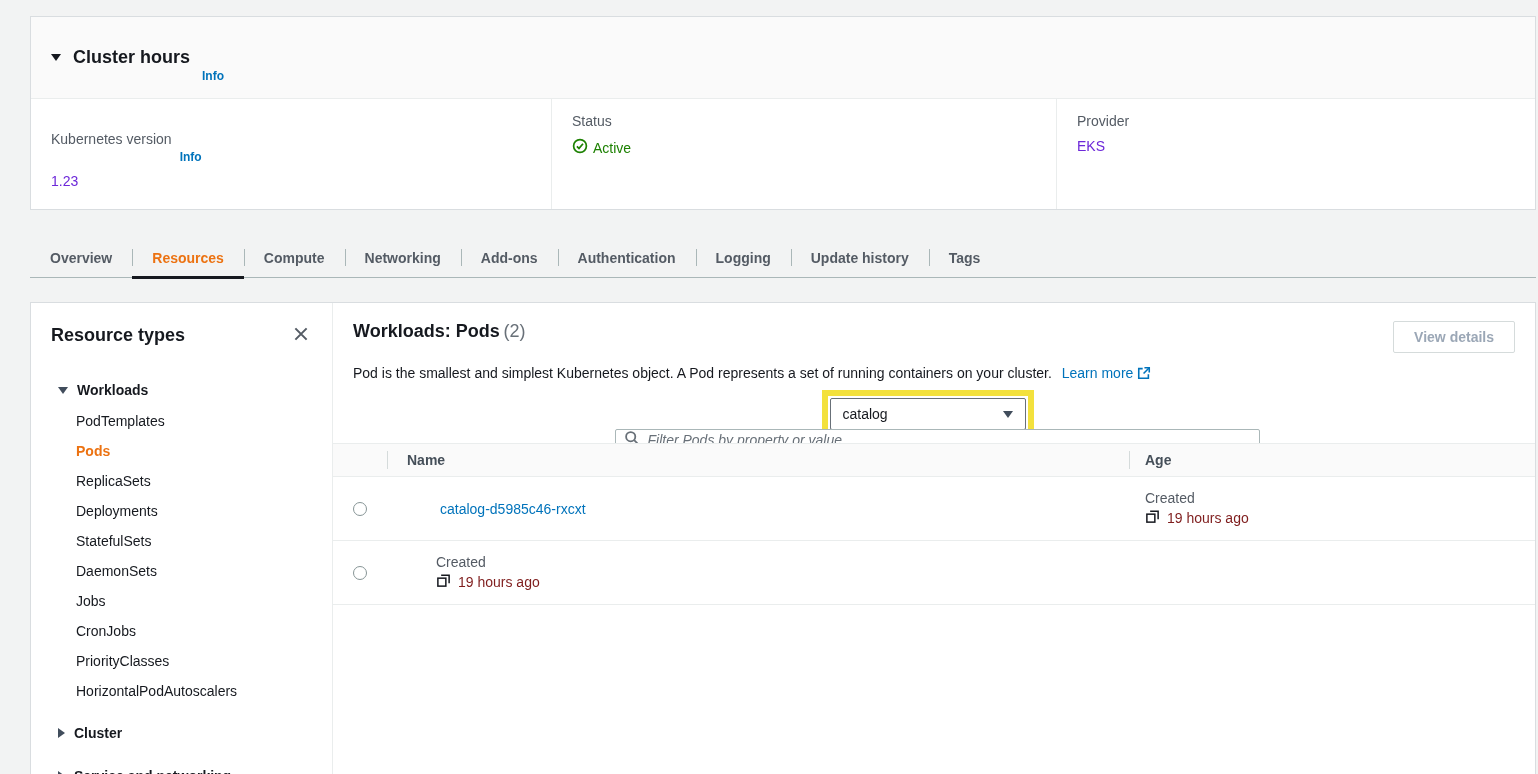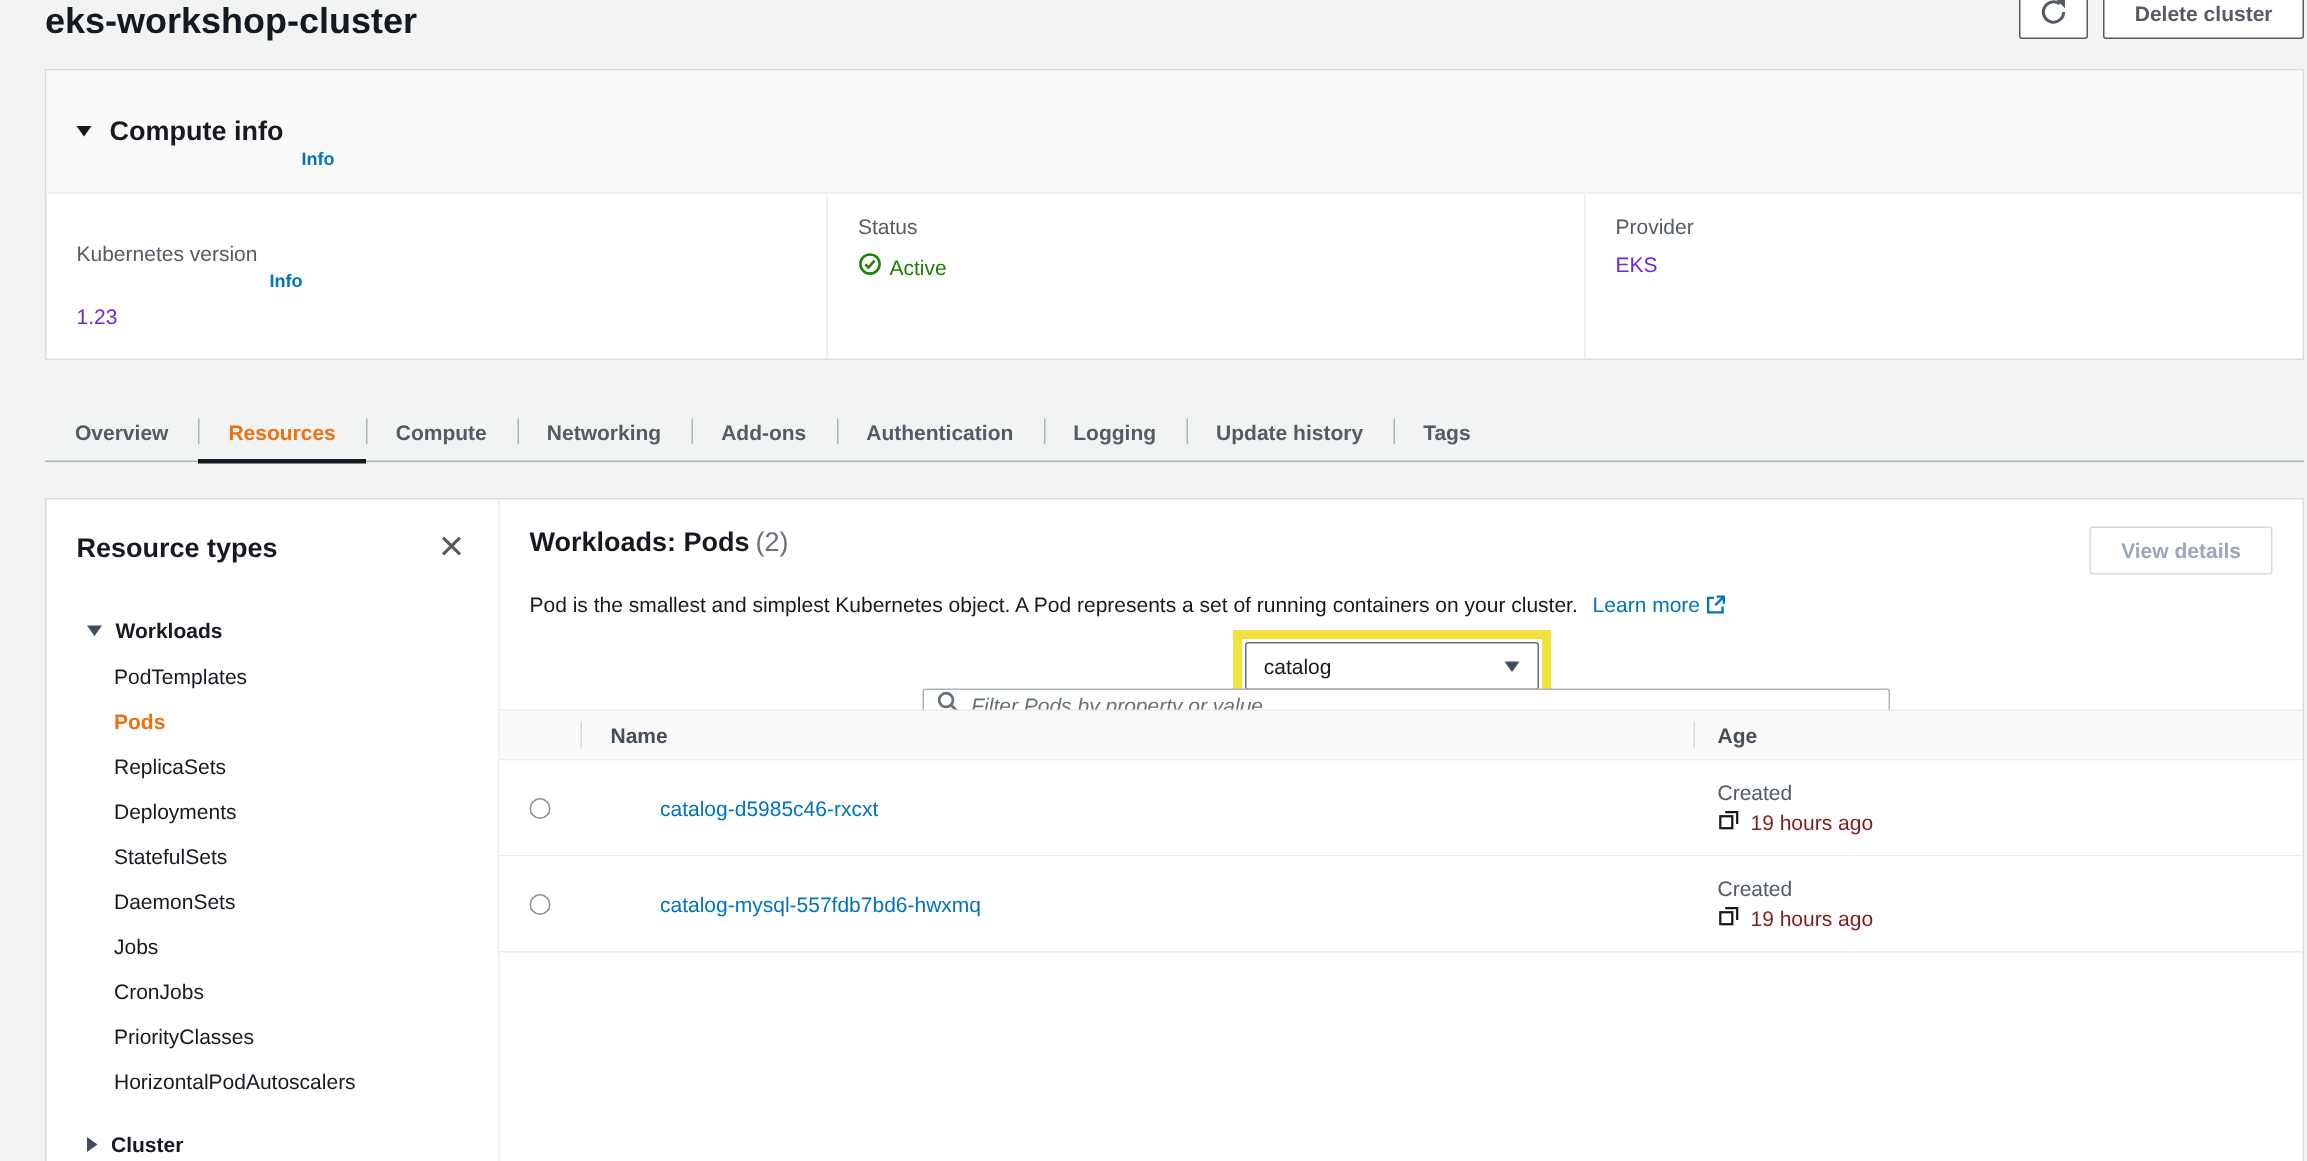--- a/index.html
+++ b/index.html
@@ -103,39 +103,25 @@
   .pod-link { color: #0073bb; text-decoration: none; cursor: pointer; }
   .age-cell { display: flex; flex-direction: column; gap: 3px; justify-content: center; }
   .age-label { color: #545b64; }
   .age-value { display: flex; align-items: center; gap: 7px; color: #7f1d1d; }
 </style>
 </head>
 <body>
 
 <div class="page">
 
-  <div class="top-header">
-    <h1 class="page-title">eks-workshop-cluster</h1>
-    <div class="header-actions">
-      <button class="btn icon-btn">
-        <span>
-          <svg width="18" height="18" viewBox="0 0 16 16">
-              <path d="M14 8A6 6 0 1 1 11.6 3.2" fill="none" stroke="#545b64" stroke-width="1.8"></path>
-              <polygon points="9.6,0.6 14.8,0.6 14.8,5.8" fill="#545b64"></polygon>
-            </svg>
-        </span>
-      </button>
-      <button class="btn">Delete cluster</button>
-    </div>
-  </div>
 
   <div class="card">
     <div class="ci-header">
       <span class="caret-down"></span>
-      <span class="ci-title">Compute info</span>
+      <span class="ci-title">Cluster hours</span>
       <span class="info-link">Info</span>
     </div>
     <div class="ci-body">
       <div class="ci-col ci-col-1">
         <div class="field-label">
           <span>Kubernetes version</span>
           <span class="info-link">Info</span>
         </div>
         <div class="field-value">1.23</div>
       </div>
@@ -289,23 +275,20 @@
               </span>
               <span>19 hours ago</span>
             </span>
           </div>
         </div>
 
         <div class="trow">
           <div class="col-select">
             <div class="radio"></div>
           </div>
-          <div class="col-name">
-            <a class="pod-link">catalog-mysql-557fdb7bd6-hwxmq</a>
-          </div>
           <div class="col-age age-cell">
             <span class="age-label">Created</span>
             <span class="age-value">
               <span>
                 <svg width="15" height="15" viewBox="0 0 16 16">
                     <rect x="2" y="5.5" width="8.5" height="8.5" fill="#fff" stroke="#16191f" stroke-width="1.6"></rect>
                     <path d="M5.5 2.5H14V11" fill="none" stroke="#16191f" stroke-width="1.6"></path>
                   </svg>
               </span>
               <span>19 hours ago</span>

